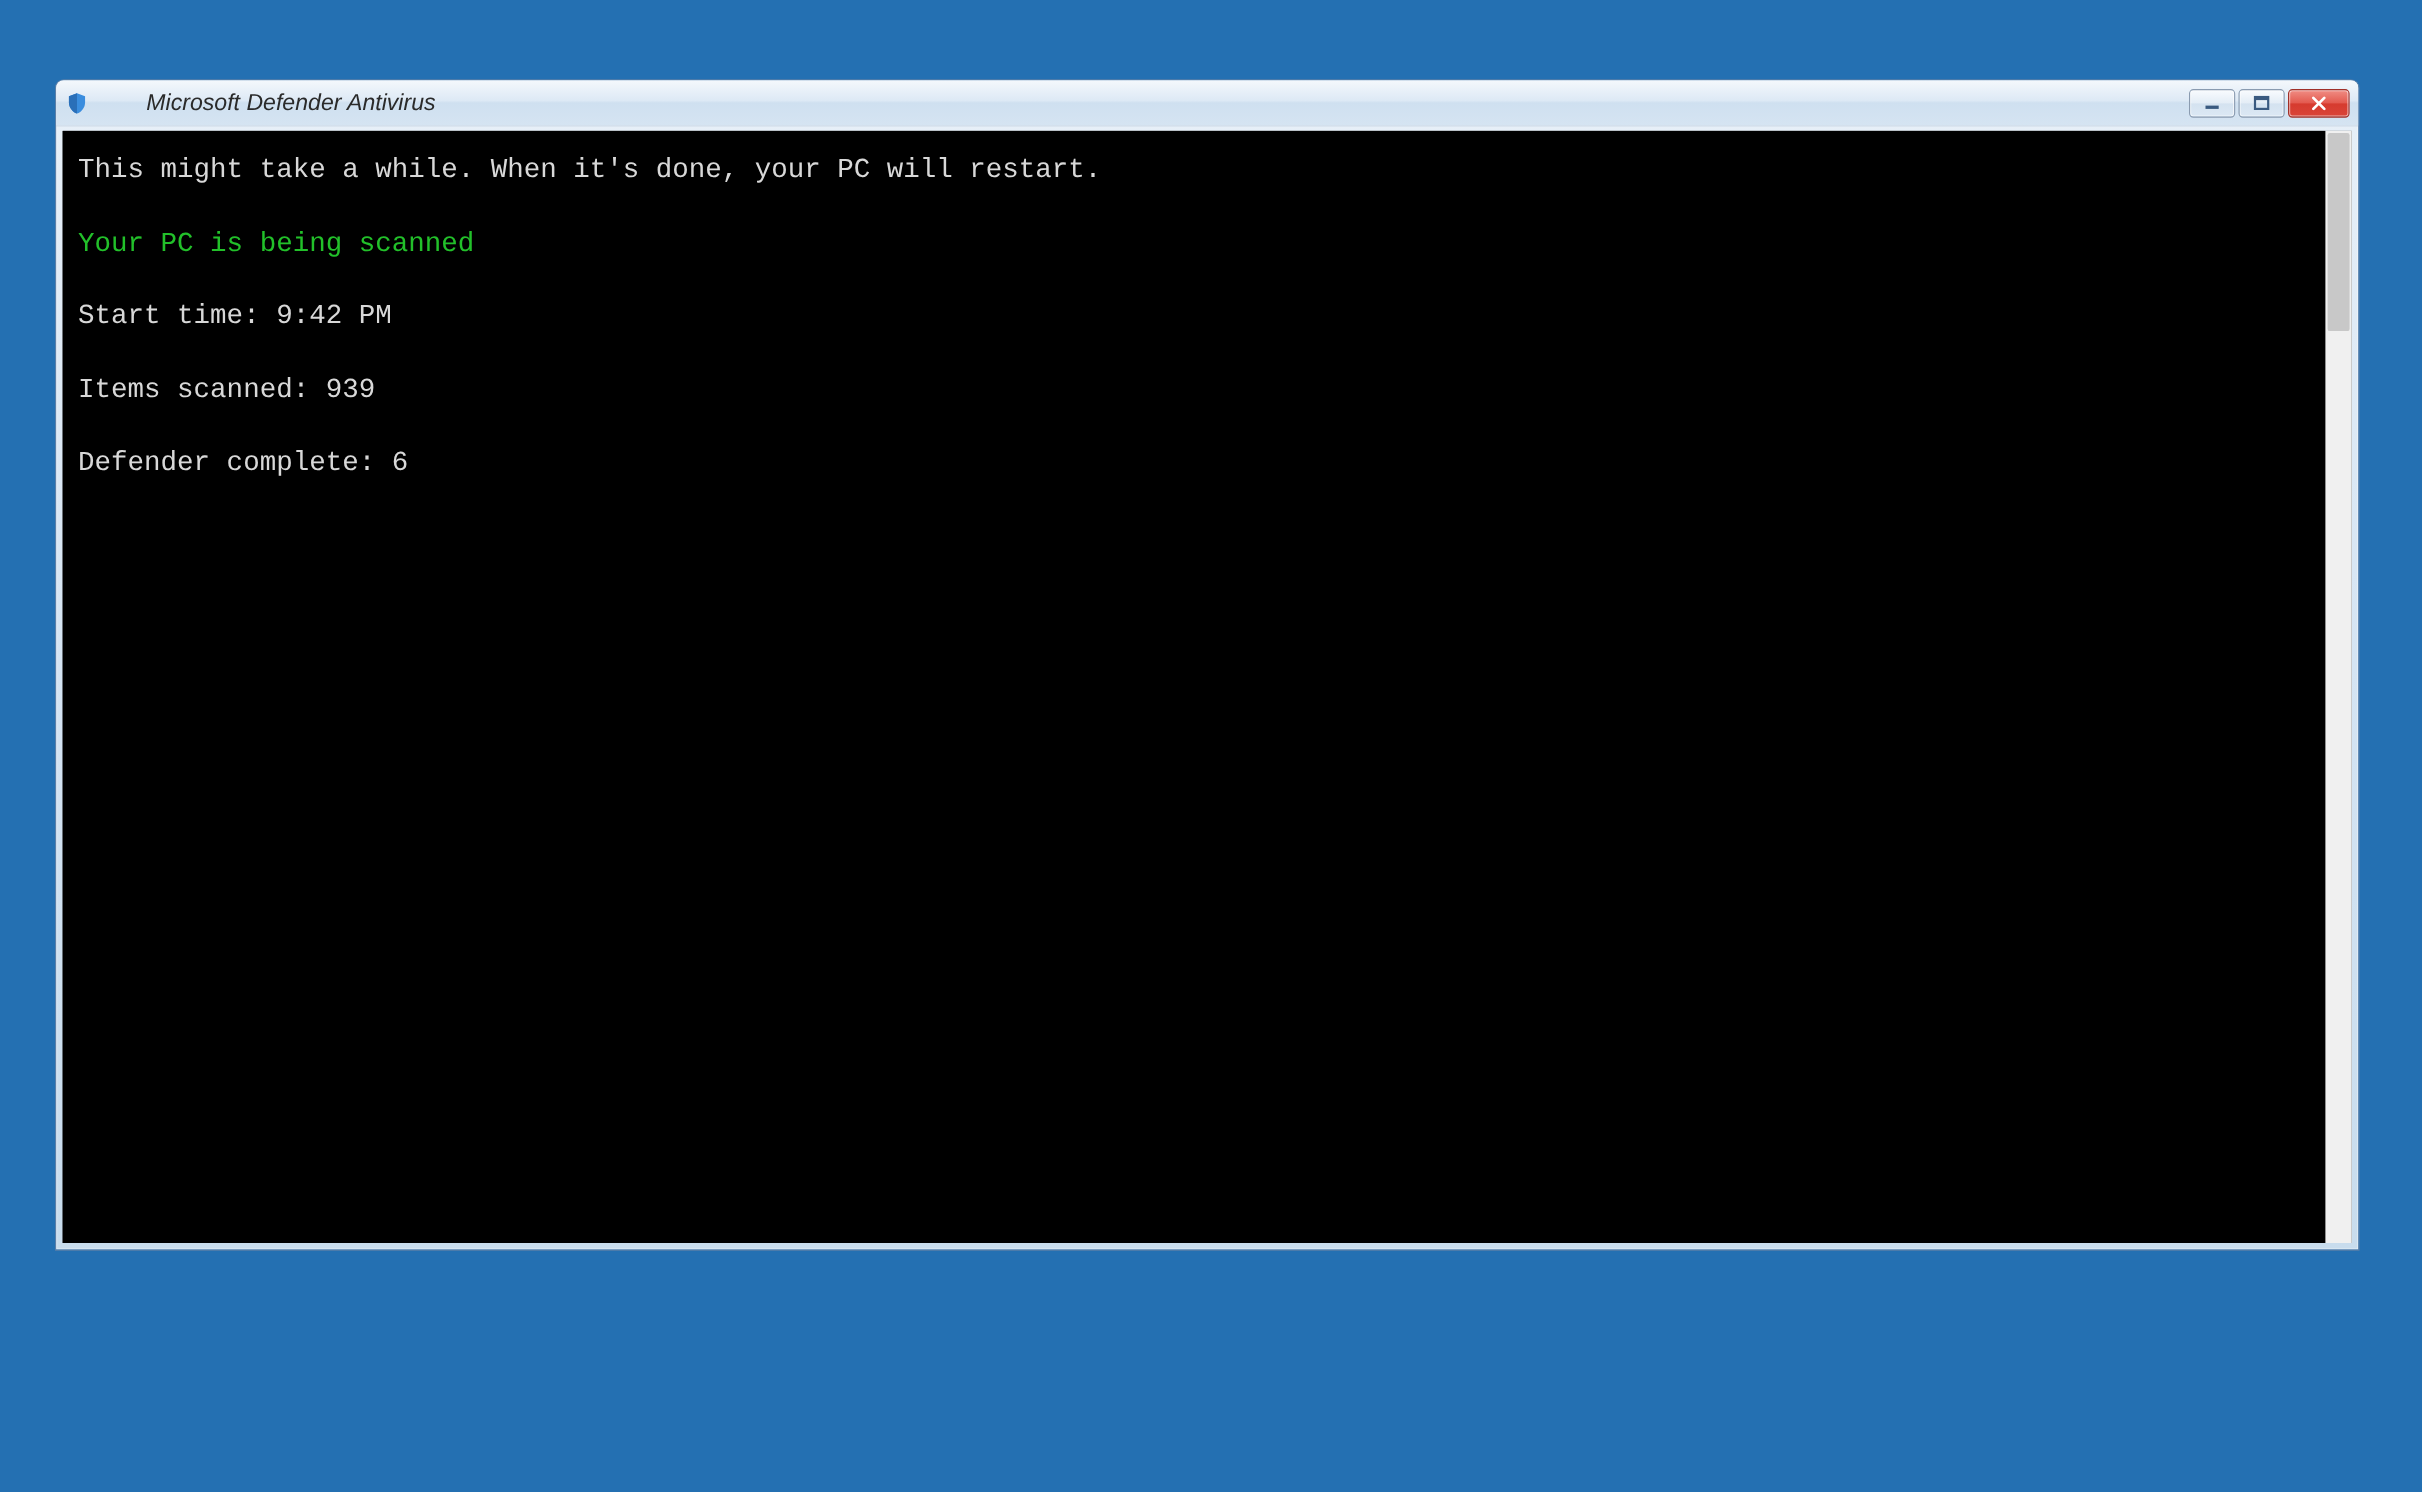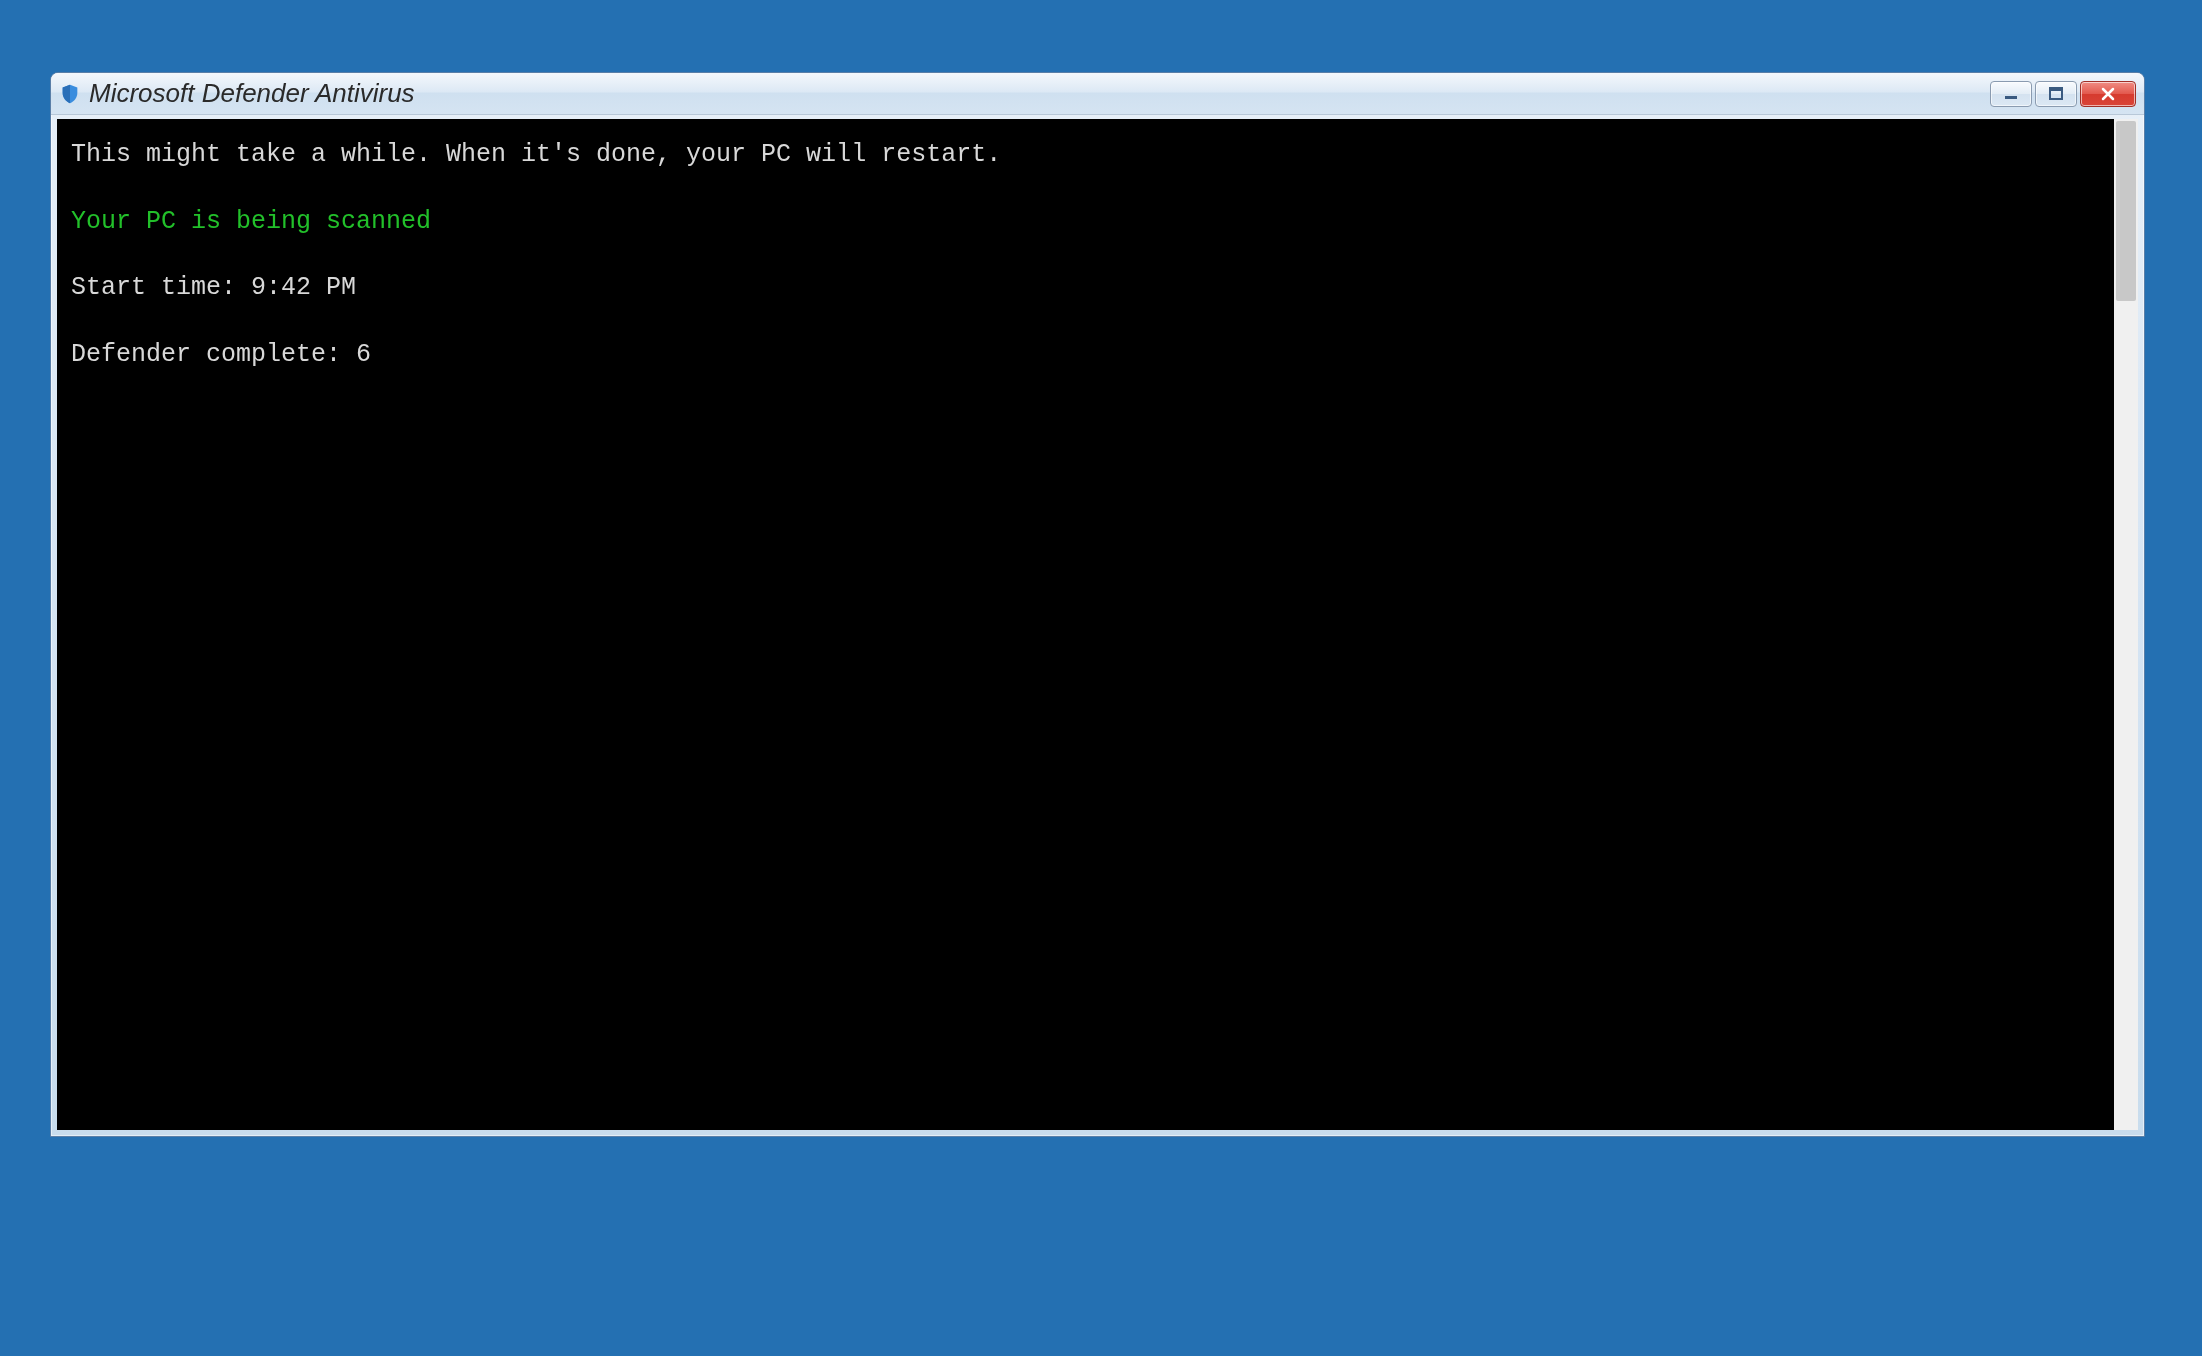--- a/index.html
+++ b/index.html
@@ -37,24 +37,25 @@
       border-bottom: 1px solid #b8c8d8;
     }
     .titlebar-icon {
       width: 22px;
       height: 22px;
       margin-right: 8px;
       flex-shrink: 0;
     }
     .titlebar-title {
       font-style: italic;
-      font-size: 26px;
+      font-size: 21px;
       color: #2a2a2a;
       flex-grow: 1;
       white-space: nowrap;
+      margin-left: 44px;
     }
     .window-controls {
       display: flex;
       gap: 3px;
     }
     .win-btn {
       width: 42px;
       height: 26px;
       border: 1px solid #8a9bb0;
       border-radius: 4px;
@@ -143,19 +144,20 @@
           <path d="M4 2 L14 12 M14 2 L4 12" stroke="#ffffff" stroke-width="2.5" stroke-linecap="round"></path>
         </svg>
       </div>
     </div>
   </div>
   <div class="content-area">
     <div class="console">
       <div class="line">This might take a while. When it's done, your PC will restart.</div>
       <div class="line heading">Your PC is being scanned</div>
       <div class="line"><span>Start time: </span><span>9:42 PM</span></div>
+      <div class="line"><span>Items scanned: </span><span>939</span></div>
       <div class="line"><span>Defender complete: </span><span>6</span></div>
     </div>
     <div class="scrollbar">
       <div class="scrollbar-thumb"></div>
     </div>
   </div>
 </div>
 
 </body></html>

